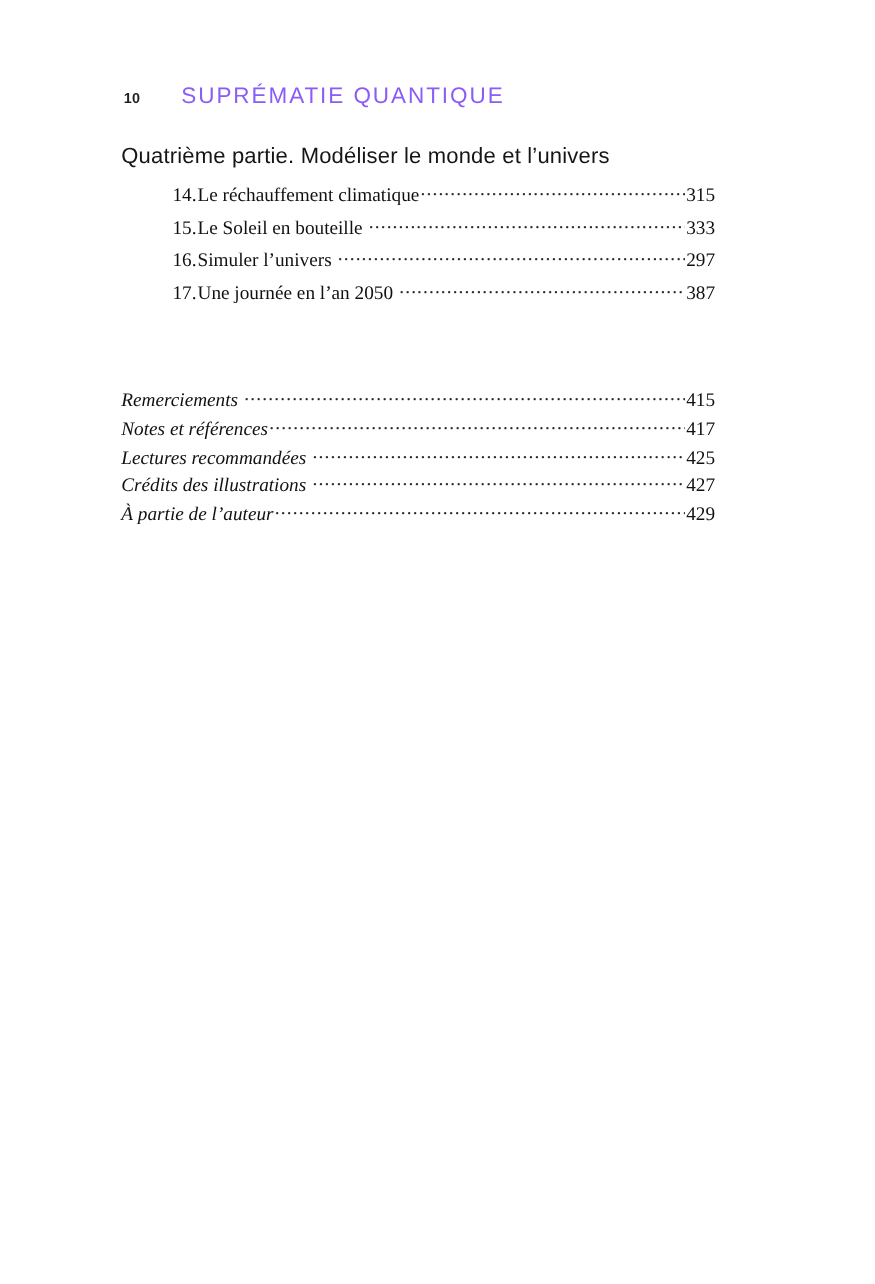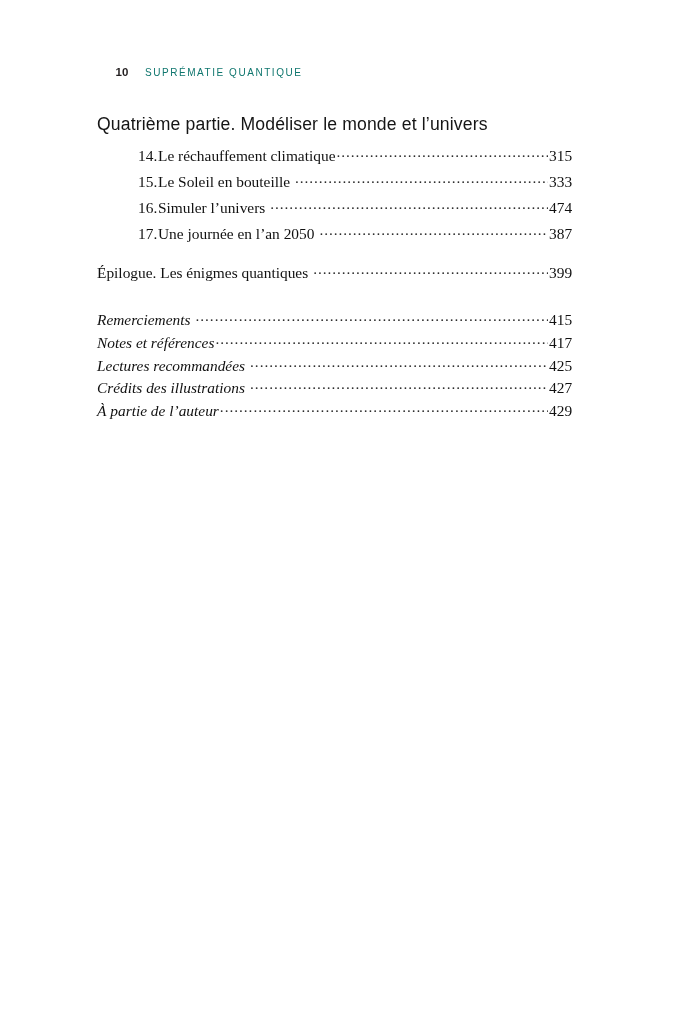--- a/index.html
+++ b/index.html
@@ -17,37 +17,36 @@
   }
 
   
   .running-head {
     position: absolute;
     left: 99px;
     top: 66px;
     display: flex;
     align-items: baseline;
     white-space: nowrap;
-    text-align: center;
   }
   .folio {
     font-family: "Liberation Sans", sans-serif;
     font-weight: bold;
     font-size: 11.5px;
     letter-spacing: 0.2px;
     color: #231f20;
     width: 46px;
     display: inline-block;
   }
   .running-title {
     font-family: "Liberation Sans", sans-serif;
     font-weight: 400;
-    font-size: 10px;
+    font-size: 18px;
     letter-spacing: 1.55px;
-    color: #0f766e;
+    color: #8b5cf6;
   }
 
   
   .part-heading {
     position: absolute;
     left: 97px;
     top: 114px;
     font-family: "Liberation Sans", sans-serif;
     font-weight: 400;
     font-size: 17.6px;
@@ -145,39 +144,31 @@
         <span class="entry-title">Le Soleil en bouteille</span>
         <span class="entry-gap-wide"></span>
         <span class="leader"></span>
         <span class="entry-page">333</span>
       </div>
       <div class="toc-entry">
         <span class="entry-num">16.</span>
         <span class="entry-title">Simuler l’univers</span>
         <span class="entry-gap-wide"></span>
         <span class="leader"></span>
-        <span class="entry-page">474</span>
+        <span class="entry-page">297</span>
       </div>
       <div class="toc-entry">
         <span class="entry-num">17.</span>
         <span class="entry-title">Une journée en l’an 2050</span>
         <span class="entry-gap-wide"></span>
         <span class="leader"></span>
         <span class="entry-page">387</span>
       </div>
     </div>
 
-  <div class="toc-block" id="epilogue-block">
-      <div class="toc-entry">
-        <span class="entry-title">Épilogue. Les énigmes quantiques</span>
-        <span class="entry-gap-wide"></span>
-        <span class="leader"></span>
-        <span class="entry-page">399</span>
-      </div>
-    </div>
 
   <div class="toc-block" id="backmatter-block">
       <div class="toc-entry italic">
         <span class="entry-title">Remerciements</span>
         <span class="entry-gap-wide"></span>
         <span class="leader"></span>
         <span class="entry-page">415</span>
       </div>
       <div class="toc-entry italic">
         <span class="entry-title">Notes et références</span>

